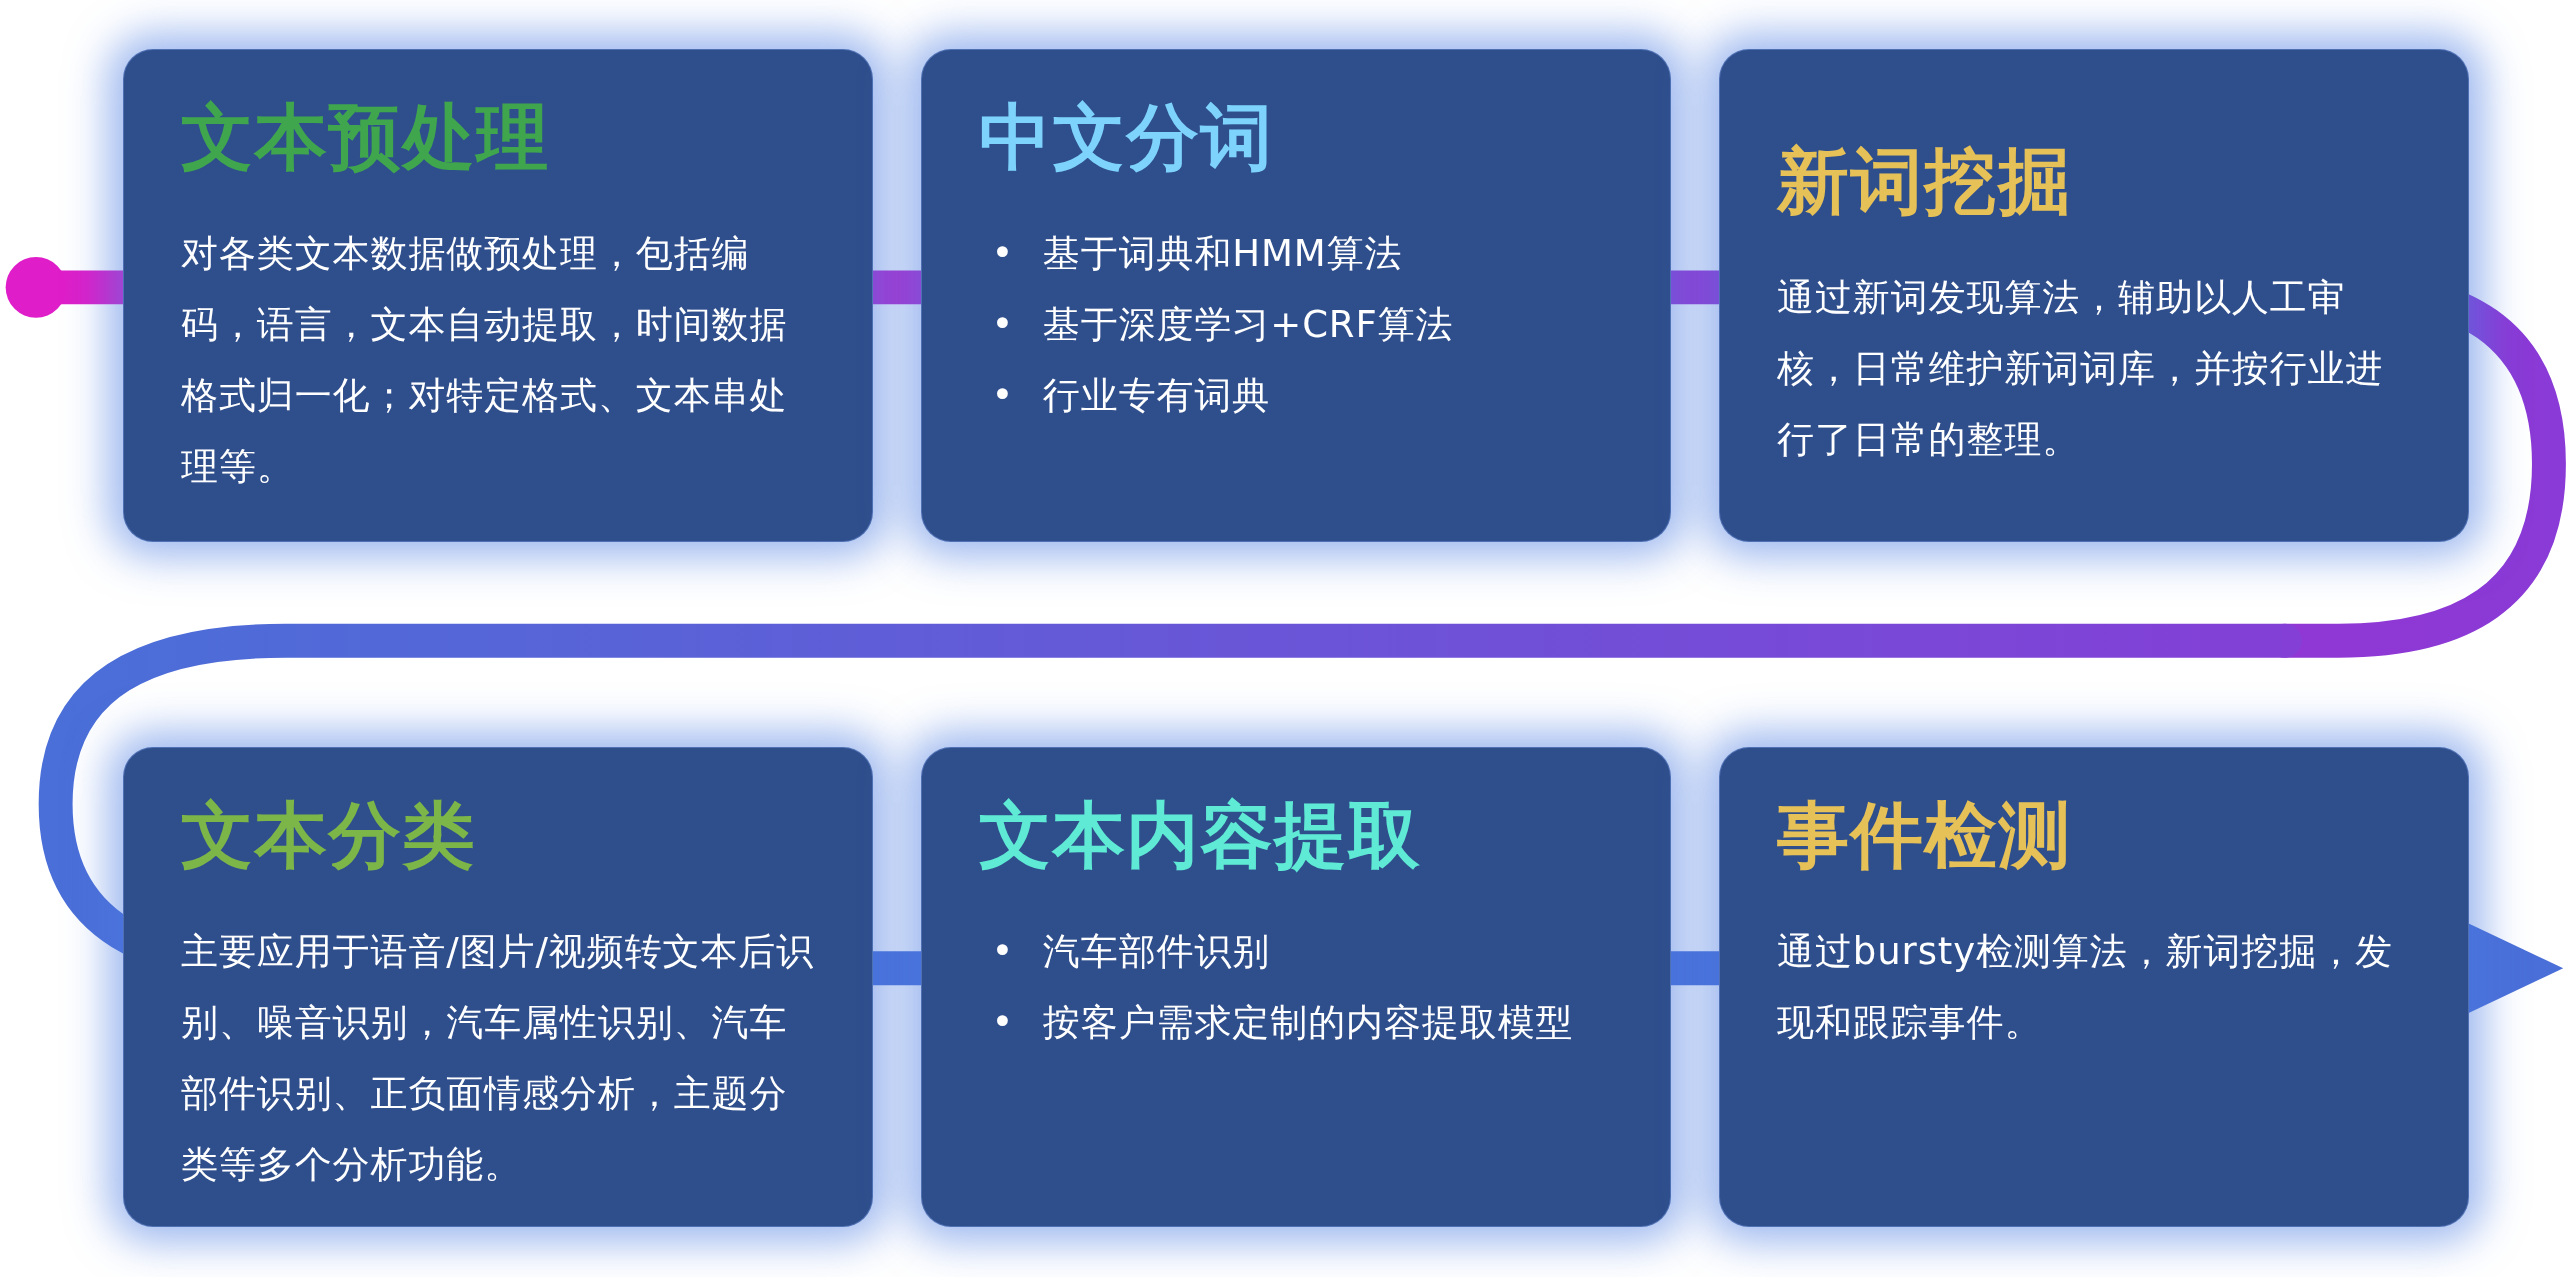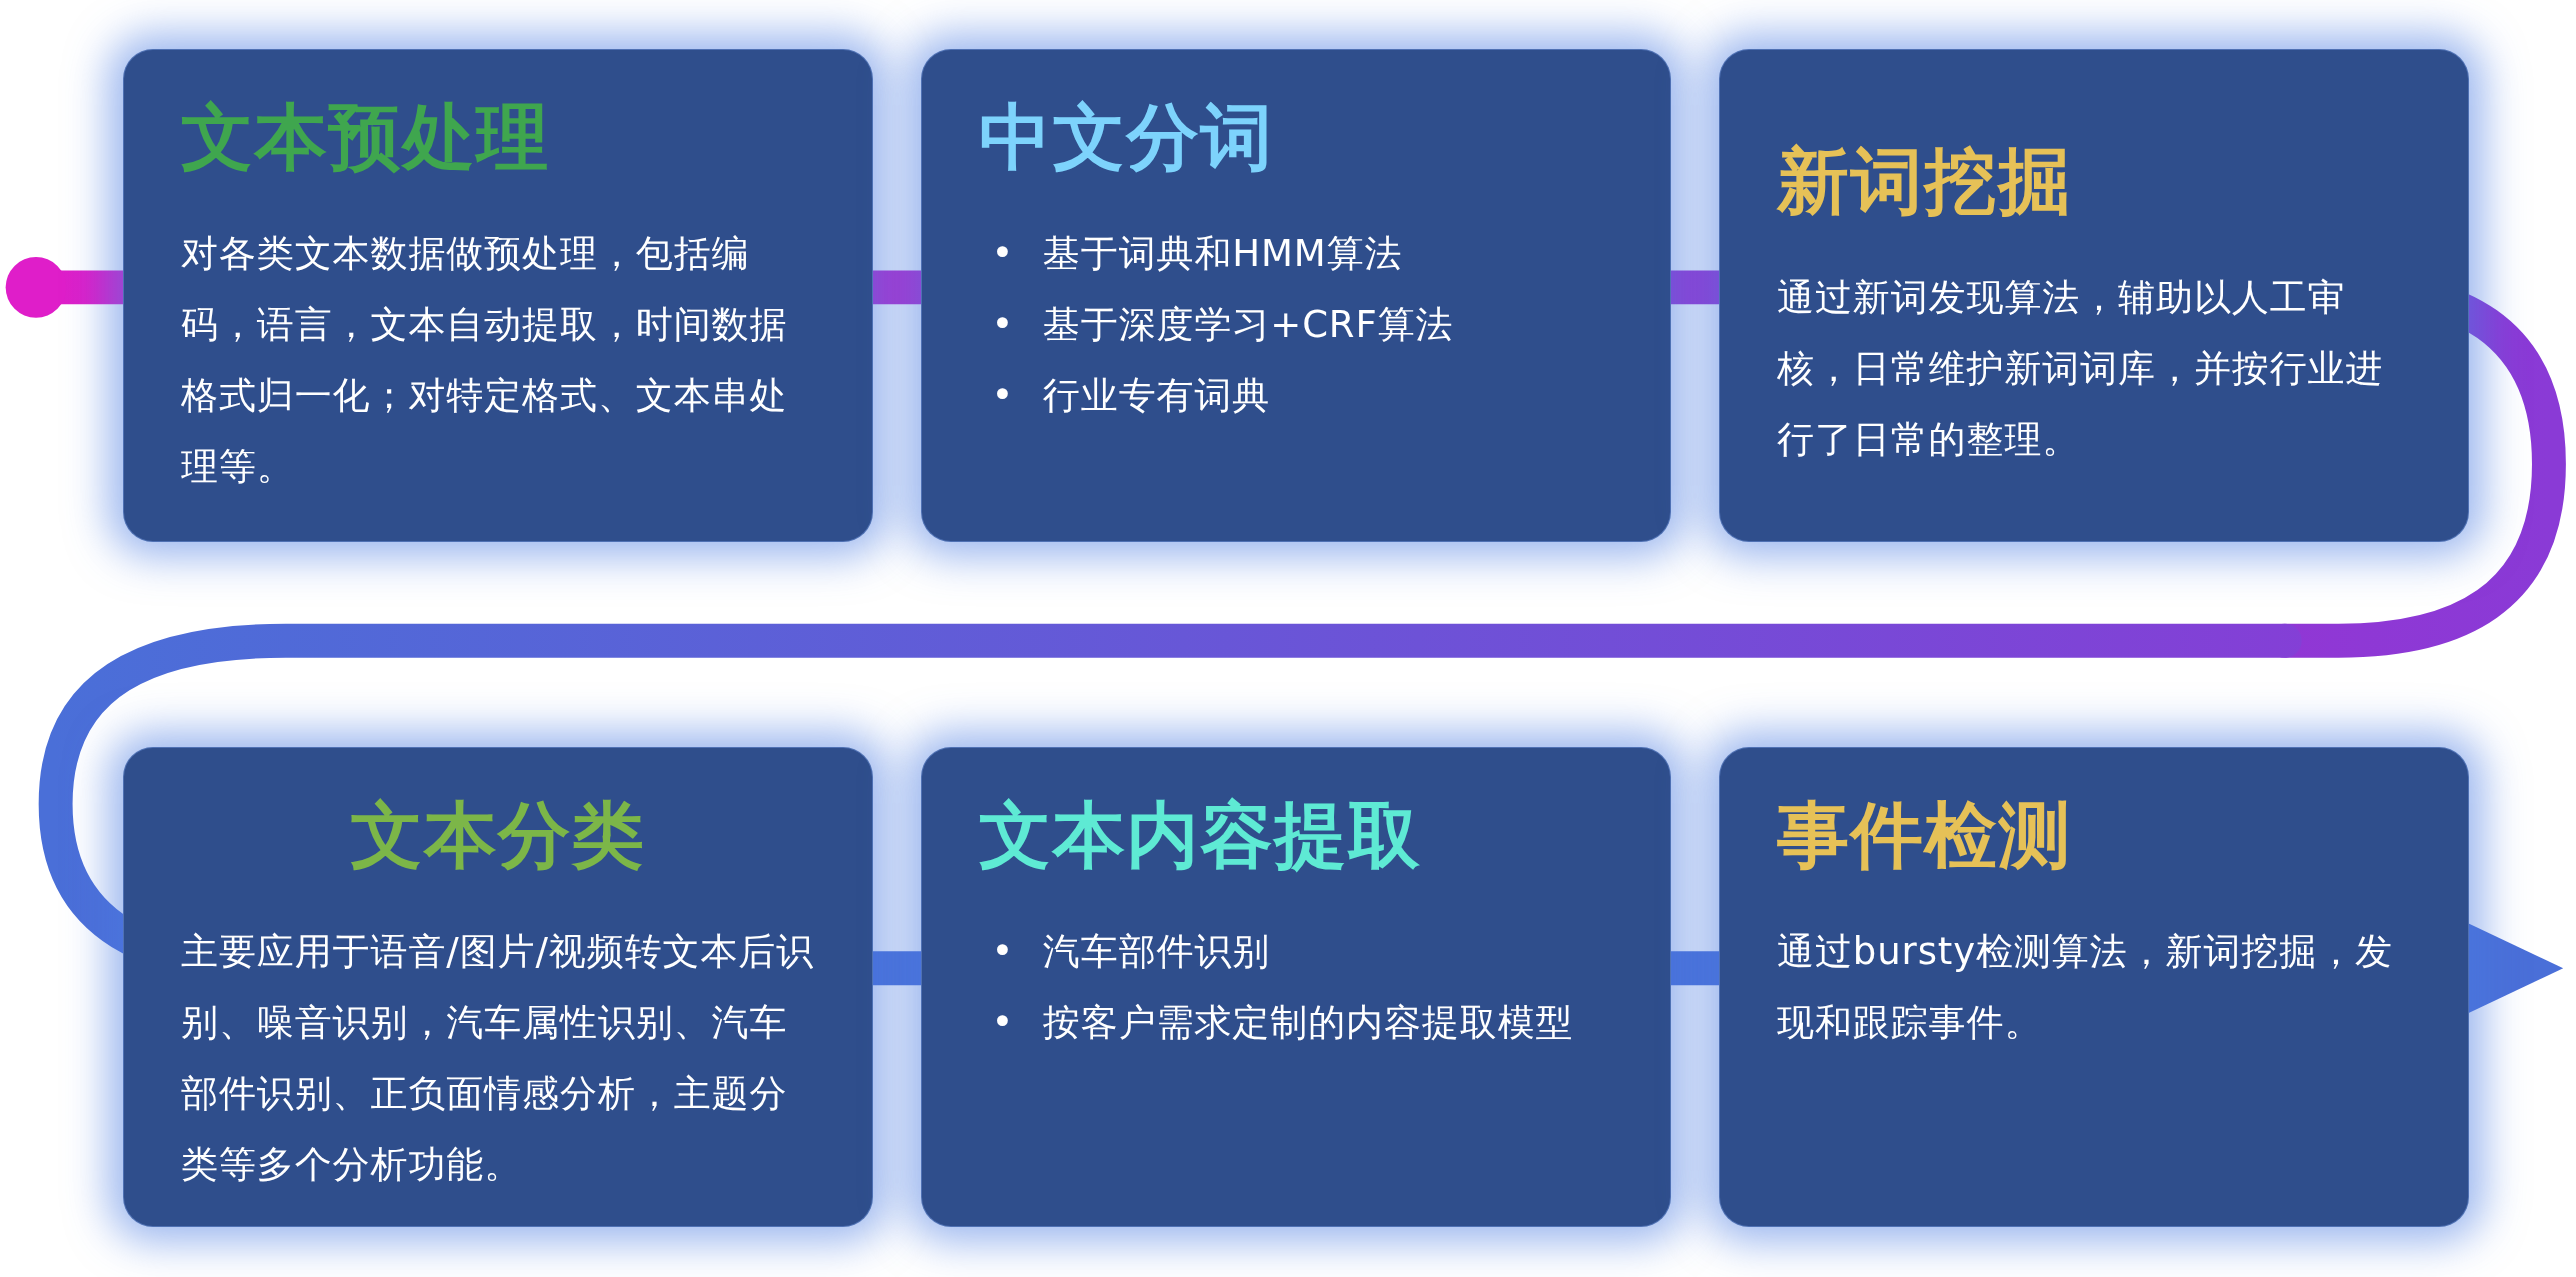--- a/index.html
+++ b/index.html
@@ -113,21 +113,21 @@
       </li>
     </ul>
   </div>
 
   <div class="card row1 col3">
     <h2 class="card-title" style="color: rgb(230, 193, 87); margin-top: 44px;">新词挖掘</h2>
     <p class="card-body">通过新词发现算法，辅助以人工审核，日常维护新词词库，并按行业进行了日常的整理。</p>
   </div>
 
   <div class="card row2 col1">
-    <h2 class="card-title" style="color: rgb(124, 182, 72); text-align: center;">文本分类</h2>
+    <h2 class="card-title" style="color: rgb(124, 182, 72);">文本分类</h2>
     <p class="card-body">主要应用于语音/图片/视频转文本后识别、噪音识别，汽车属性识别、汽车部件识别、正负面情感分析，主题分类等多个分析功能。</p>
   </div>
 
   <div class="card row2 col2">
     <h2 class="card-title" style="color: #5eead4;">文本内容提取</h2>
     <ul class="bullets">
       <li class="bullet">
         <span class="dot">•</span>
         <span>汽车部件识别</span>
       </li>

